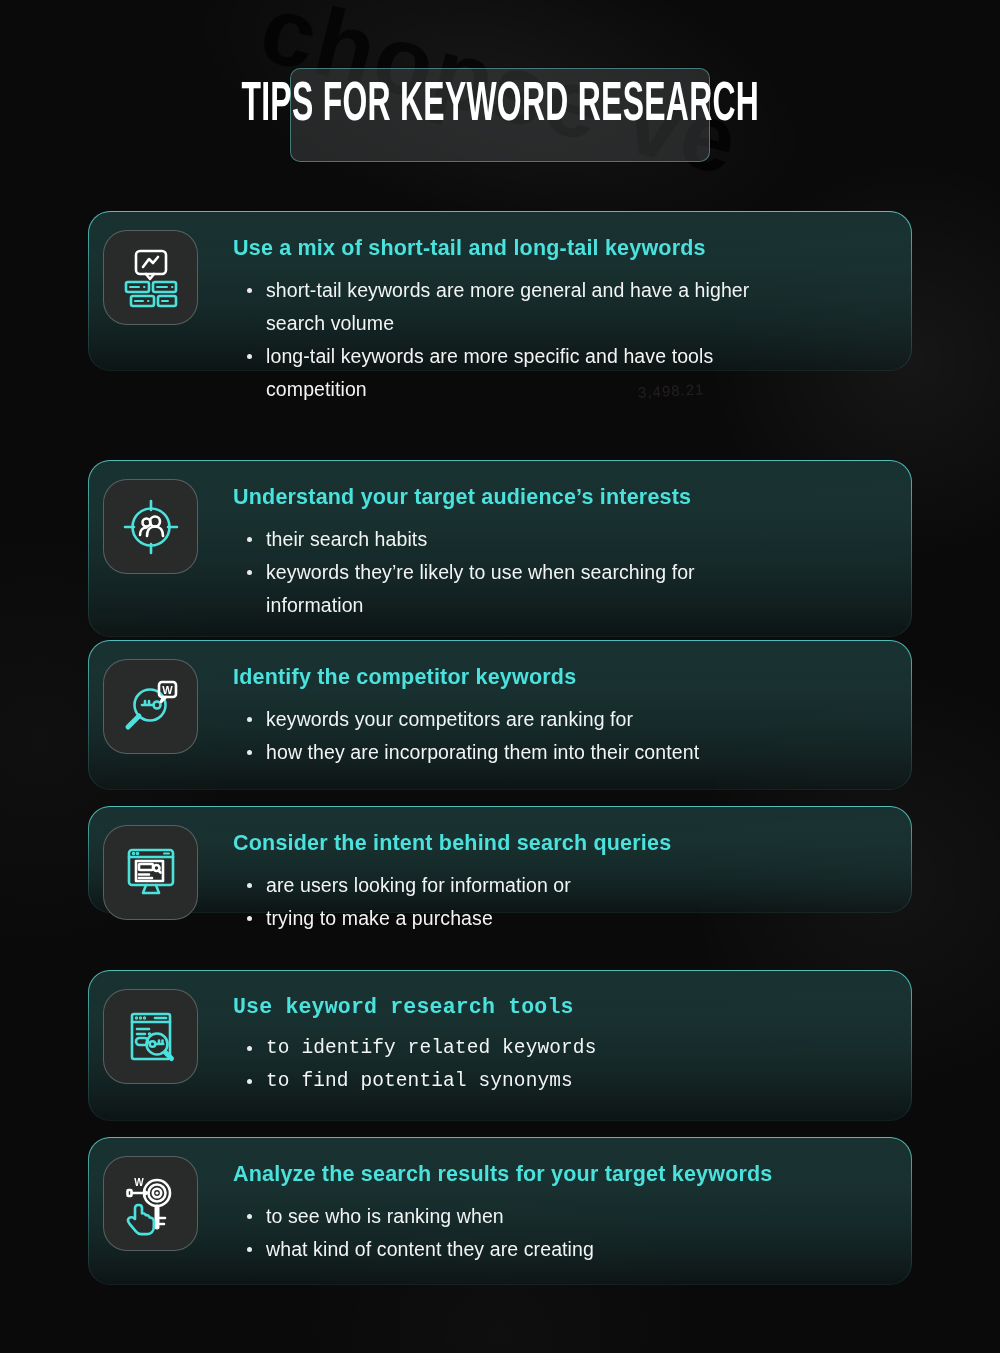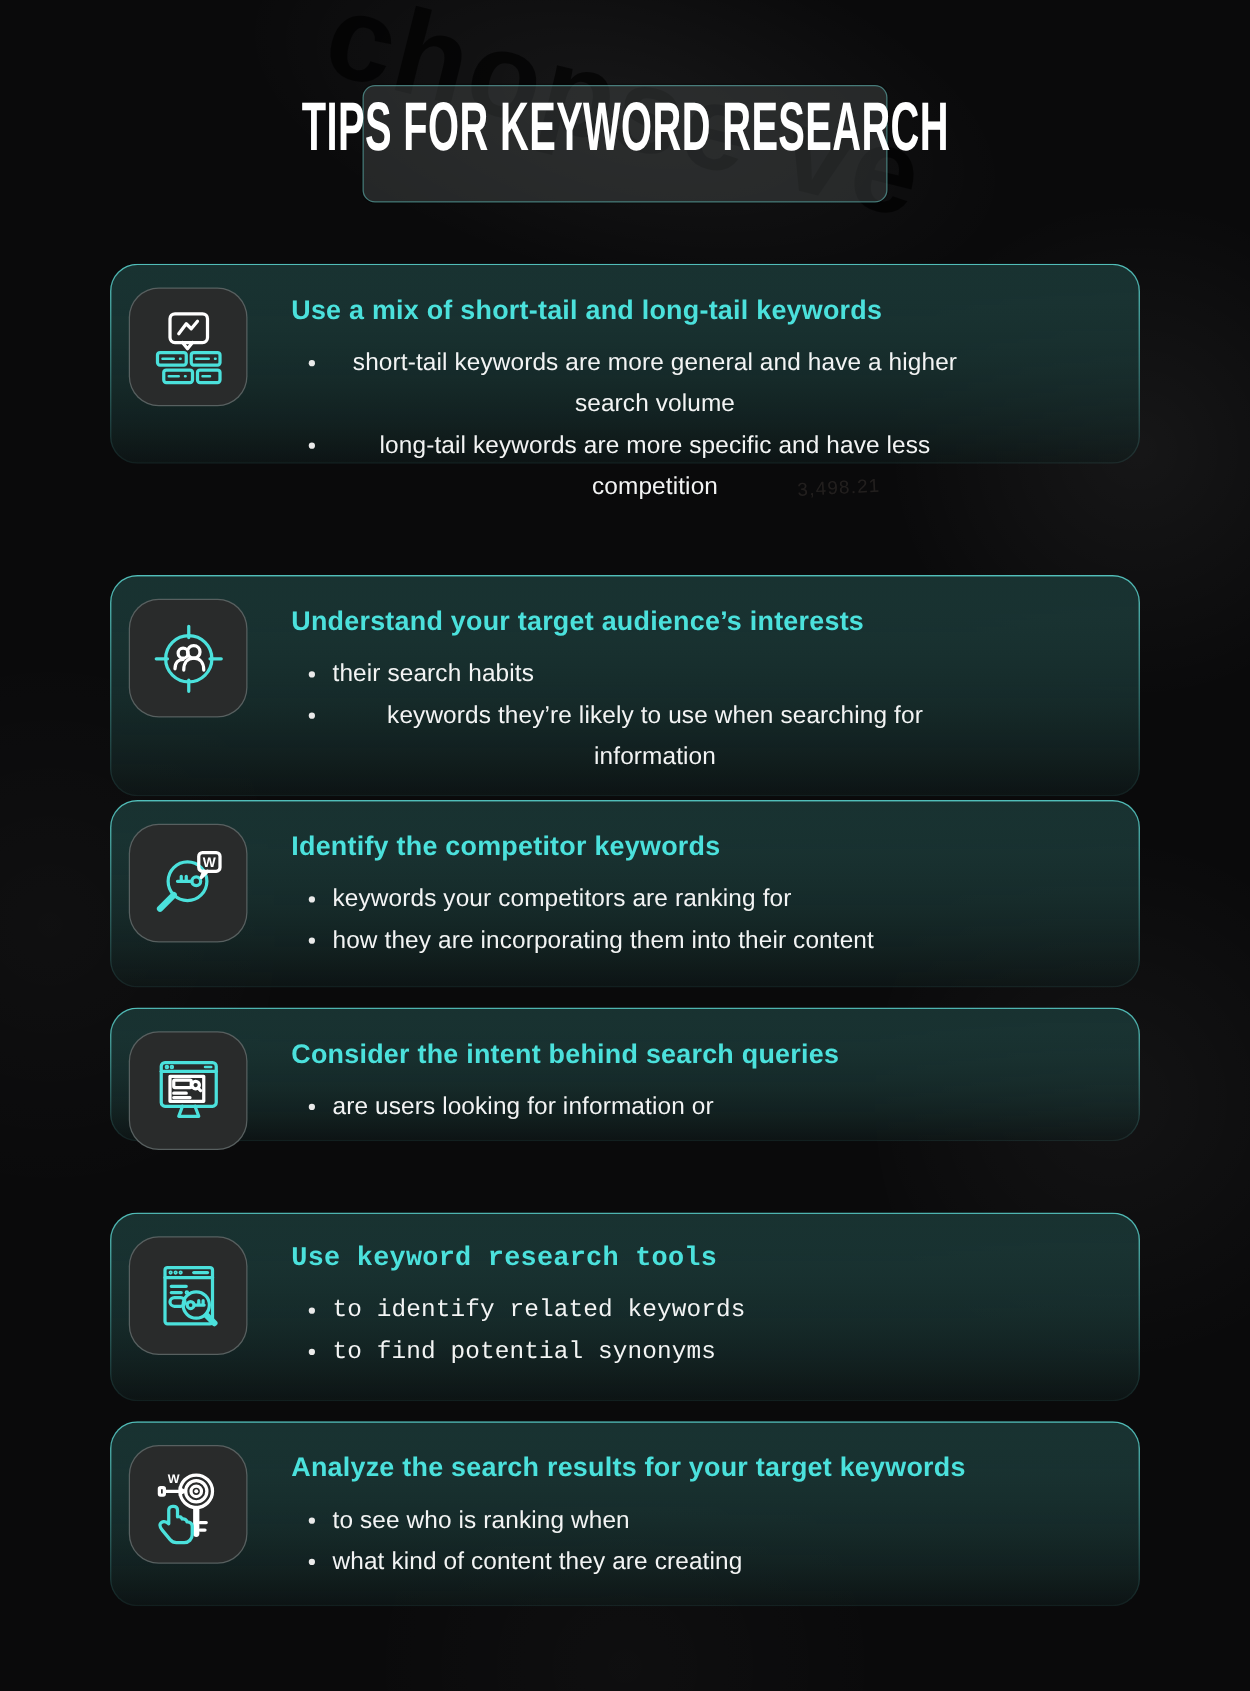--- a/index.html
+++ b/index.html
@@ -62,21 +62,21 @@
     border-radius:24px; background:#292B2B;
     border:1px solid rgba(200,220,220,0.30);
     display:flex; align-items:center; justify-content:center;
   }
   .icon-tile svg { width:64px; height:64px; display:block; }
   .card-body { position:absolute; left:144px; top:24px; }
   .card-title {
     margin:0; font-size:21.5px; font-weight:700; color:#4BE1DC;
     white-space:nowrap; letter-spacing:0.2px;
   }
-  .bullets { margin:13px 0 0 14px; padding:0; list-style:none; width:535px;text-align:center; }
+  .bullets { margin:13px 0 0 14px; padding:0; list-style:none; width:535px; }
   .bullets li { display:flex; gap:14px; font-size:19.5px; line-height:33px; color:#F3F4F4; letter-spacing:0.1px; }
   .bullets .dot { width:5px; height:5px; border-radius:50%; background:#EAEAEA; margin-top:14px; flex:none; }
 
   
   .st  { fill:none; stroke:#4BE1DC; stroke-width:2.6; stroke-linecap:round; stroke-linejoin:round; }
   .sw  { fill:none; stroke:#FFFFFF; stroke-width:2.6; stroke-linecap:round; stroke-linejoin:round; }
   .st2 { fill:none; stroke:#4BE1DC; stroke-width:2;   stroke-linecap:round; stroke-linejoin:round; }
   .thick-t { fill:none; stroke:#4BE1DC; stroke-width:5; stroke-linecap:round; }
   .thick-w { fill:none; stroke:#FFFFFF; stroke-width:5; stroke-linecap:round; }
   .fw  { fill:#FFFFFF; stroke:none; }
@@ -114,21 +114,21 @@
   </div>
   <div class="card-body">
     <h2 class="card-title">Use a mix of short-tail and long-tail keywords</h2>
     <ul class="bullets">
       <li>
           <span class="dot"></span>
           <span>short-tail keywords are more general and have a higher search volume</span>
         </li>
       <li>
           <span class="dot"></span>
-          <span>long-tail keywords are more specific and have less competition</span>
+          <span>long-tail keywords are more specific and have tools competition</span>
         </li>
     </ul>
   </div>
 </div>
 
 <div class="card" style="top:460px; height:177px;">
   <div class="icon-tile">
     <svg viewBox="0 0 64 64">
       <circle class="st" cx="32" cy="32" r="18.5"></circle>
       <path class="st" d="M32 6 v9 M32 49 v9 M6 32 h9 M49 32 h9"></path>
@@ -195,20 +195,24 @@
       <path class="sw" d="M39.5 29.5 l2 2" stroke-width="2"></path>
       <path class="sw" d="M20 33.5 h10 M20 37 h13" stroke-width="2"></path>
     </svg>
   </div>
   <div class="card-body">
     <h2 class="card-title">Consider the intent behind search queries</h2>
     <ul class="bullets">
       <li>
           <span class="dot"></span>
           <span>are users looking for information or</span>
+        </li>
+      <li>
+          <span class="dot"></span>
+          <span>trying to make a purchase</span>
         </li>
     </ul>
   </div>
 </div>
 
 <div class="card" style="top:970px; height:151px;font-family:Liberation Mono, monospace;">
   <div class="icon-tile">
     <svg viewBox="0 0 64 64">
       <rect class="st" x="13" y="9" width="38" height="45" rx="2"></rect>
       <path class="st" d="M13 17 H51"></path>

